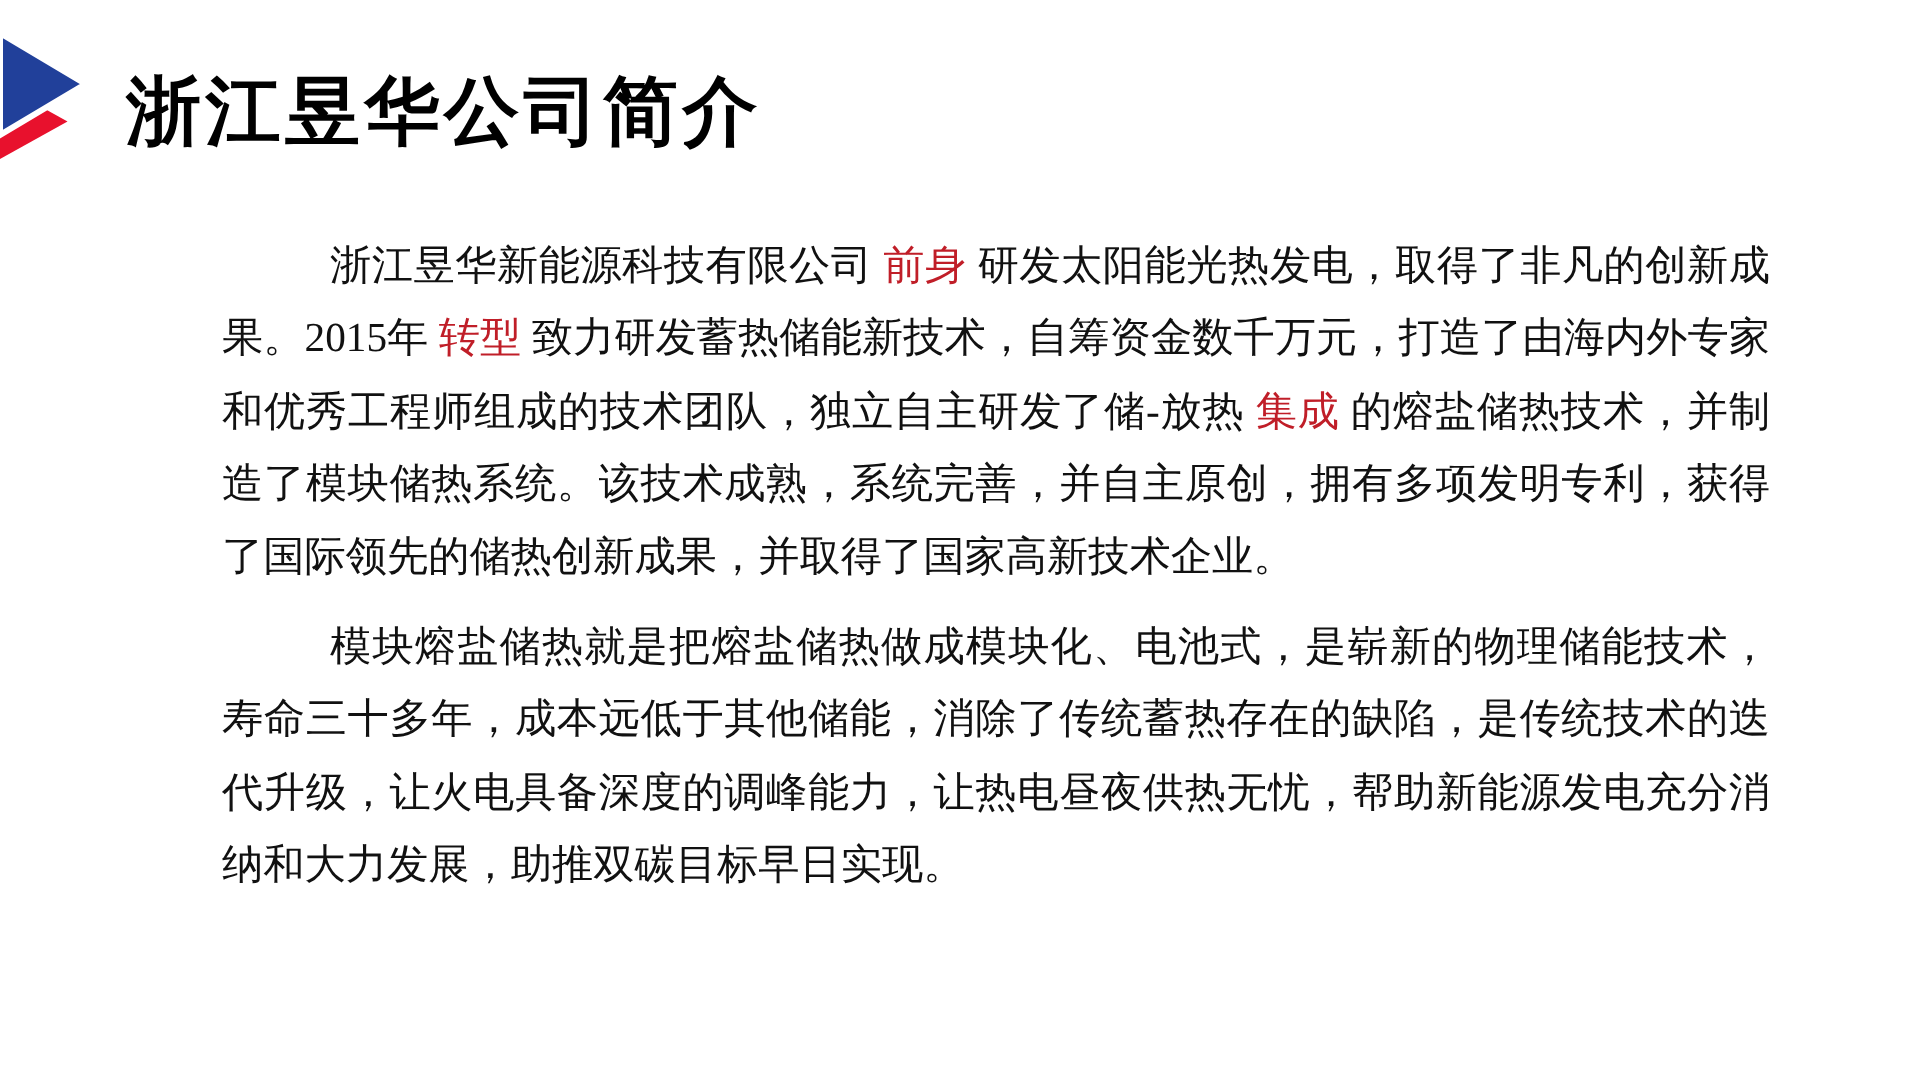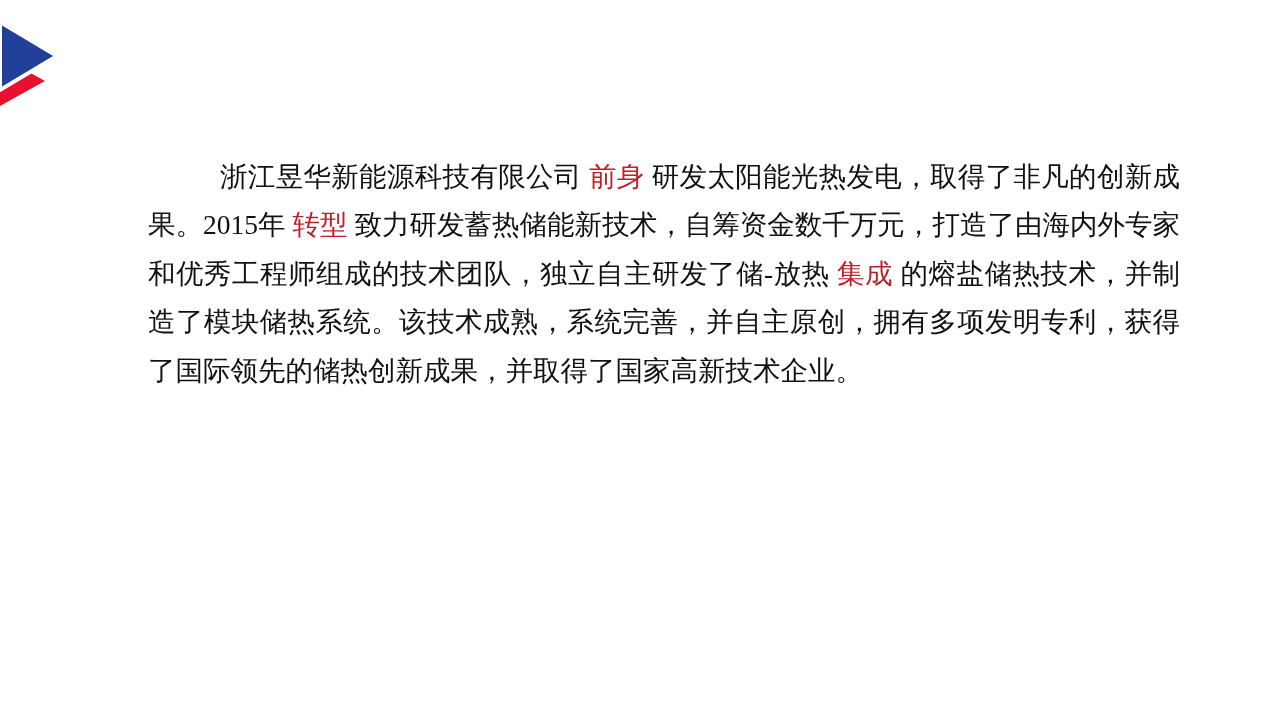--- a/index.html
+++ b/index.html
@@ -58,26 +58,30 @@
 </head>
 <body>
 
 <div class="slide">
 
   <svg class="accent" viewBox="0 0 80 120" aria-hidden="true">
     <polygon points="0,56 45,81 0,106" fill="var(--triangle-red, #E8112D)"></polygon>
     <polygon points="0,22 57,56 0,90" fill="var(--triangle-blue, #21409A)" stroke="#ffffff" stroke-width="4" stroke-linejoin="miter"></polygon>
   </svg>
 
+  <h1 class="slide-title">浙江昱华公司简介</h1>
 
   <div class="body-text">
     <p>
       <span>浙江昱华新能源科技有限公司</span>
       <span class="em">前身</span>
       <span>研发太阳能光热发电，取得了非凡的创新成果。2015年</span>
       <span class="em">转型</span>
       <span>致力研发蓄热储能新技术，自筹资金数千万元，打造了由海内外专家和优秀工程师组成的技术团队，独立自主研发了储-放热</span>
       <span class="em">集成</span>
       <span>的熔盐储热技术，并制造了模块储热系统。该技术成熟，系统完善，并自主原创，拥有多项发明专利，获得了国际领先的储热创新成果，并取得了国家高新技术企业。</span>
     </p>
+    <p>
+      <span>模块熔盐储热就是把熔盐储热做成模块化、电池式，是崭新的物理储能技术，寿命三十多年，成本远低于其他储能，消除了传统蓄热存在的缺陷，是传统技术的迭代升级，让火电具备深度的调峰能力，让热电昼夜供热无忧，帮助新能源发电充分消纳和大力发展，助推双碳目标早日实现。</span>
+    </p>
   </div>
 
 </div>
 
 </body></html>

